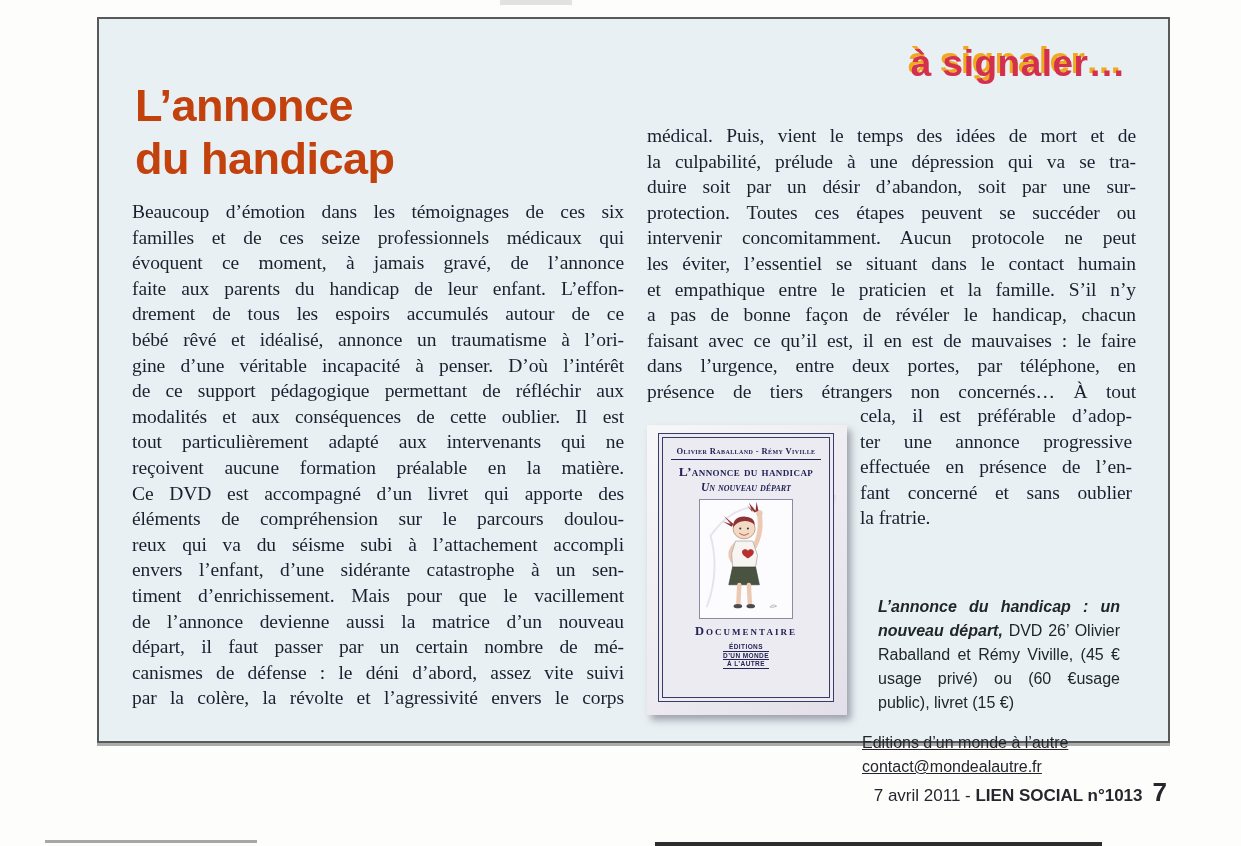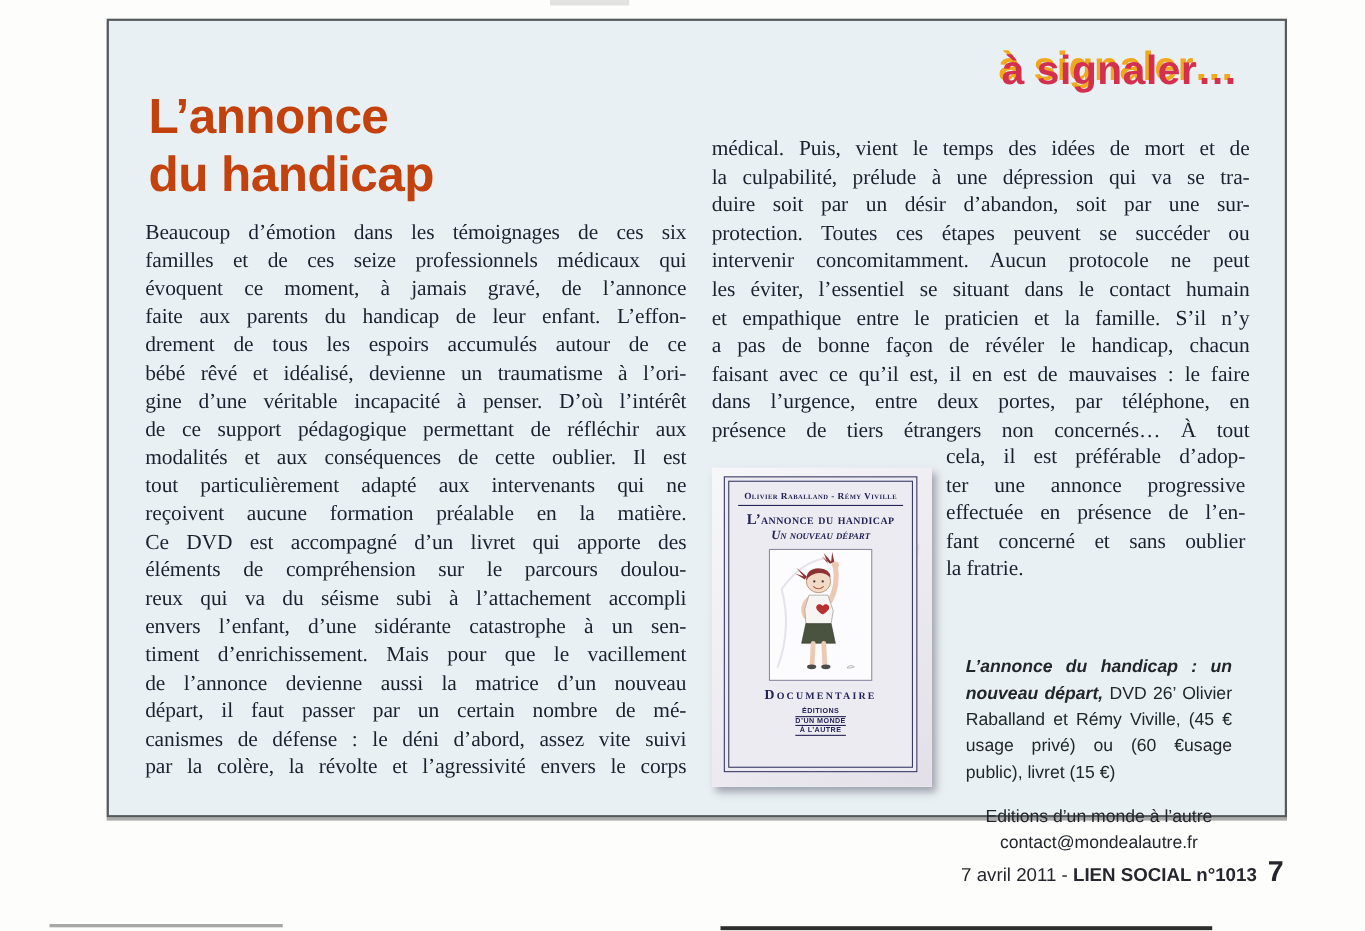--- a/index.html
+++ b/index.html
@@ -73,21 +73,21 @@
   .dvd-logo div { border-bottom:.5px solid #232355; }
 
   
   .caption {
     position:absolute; left:763px; top:560px; width:274px;
     font-family:"Liberation Sans","DejaVu Sans",sans-serif;
     font-size:16px; line-height:24px; color:#22262c;
   }
   .caption-main { margin:16px; text-align:justify; }
   .caption-title { font-weight:bold; font-style:italic; }
-  .caption-line { text-align:center; }
+  .caption-line { text-align:left;text-decoration:underline; }
 
   
   .footer {
     position:absolute; right:74px; top:777px;
     font-family:"Liberation Sans","DejaVu Sans",sans-serif;
     font-size:17px; color:#26262e; display:flex; align-items:baseline;
   }
   .footer .journal { font-weight:bold; white-space:pre; }
   .footer .date { white-space:pre; }
   .footer .pagenum { font-weight:bold; font-size:26px; margin-left:10px; }
@@ -107,21 +107,21 @@
       <span>L’annonce</span>
       <span>du handicap</span>
     </h1>
 
     <div class="col left-col">
         <div class="tline">Beaucoup d’émotion dans les témoignages de ces six</div>
         <div class="tline">familles et de ces seize professionnels médicaux qui</div>
         <div class="tline">évoquent ce moment, à jamais gravé, de l’annonce</div>
         <div class="tline">faite aux parents du handicap de leur enfant. L’effon-</div>
         <div class="tline">drement de tous les espoirs accumulés autour de ce</div>
-        <div class="tline">bébé rêvé et idéalisé, devienne un traumatisme à l’ori-</div>
+        <div class="tline">bébé rêvé et idéalisé, annonce un traumatisme à l’ori-</div>
         <div class="tline">gine d’une véritable incapacité à penser. D’où l’intérêt</div>
         <div class="tline">de ce support pédagogique permettant de réfléchir aux</div>
         <div class="tline">modalités et aux conséquences de cette oublier. Il est</div>
         <div class="tline">tout particulièrement adapté aux intervenants qui ne</div>
         <div class="tline">reçoivent aucune formation préalable en la matière.</div>
         <div class="tline">Ce DVD est accompagné d’un livret qui apporte des</div>
         <div class="tline">éléments de compréhension sur le parcours doulou-</div>
         <div class="tline">reux qui va du séisme subi à l’attachement accompli</div>
         <div class="tline">envers l’enfant, d’une sidérante catastrophe à un sen-</div>
         <div class="tline">timent d’enrichissement. Mais pour que le vacillement</div>

